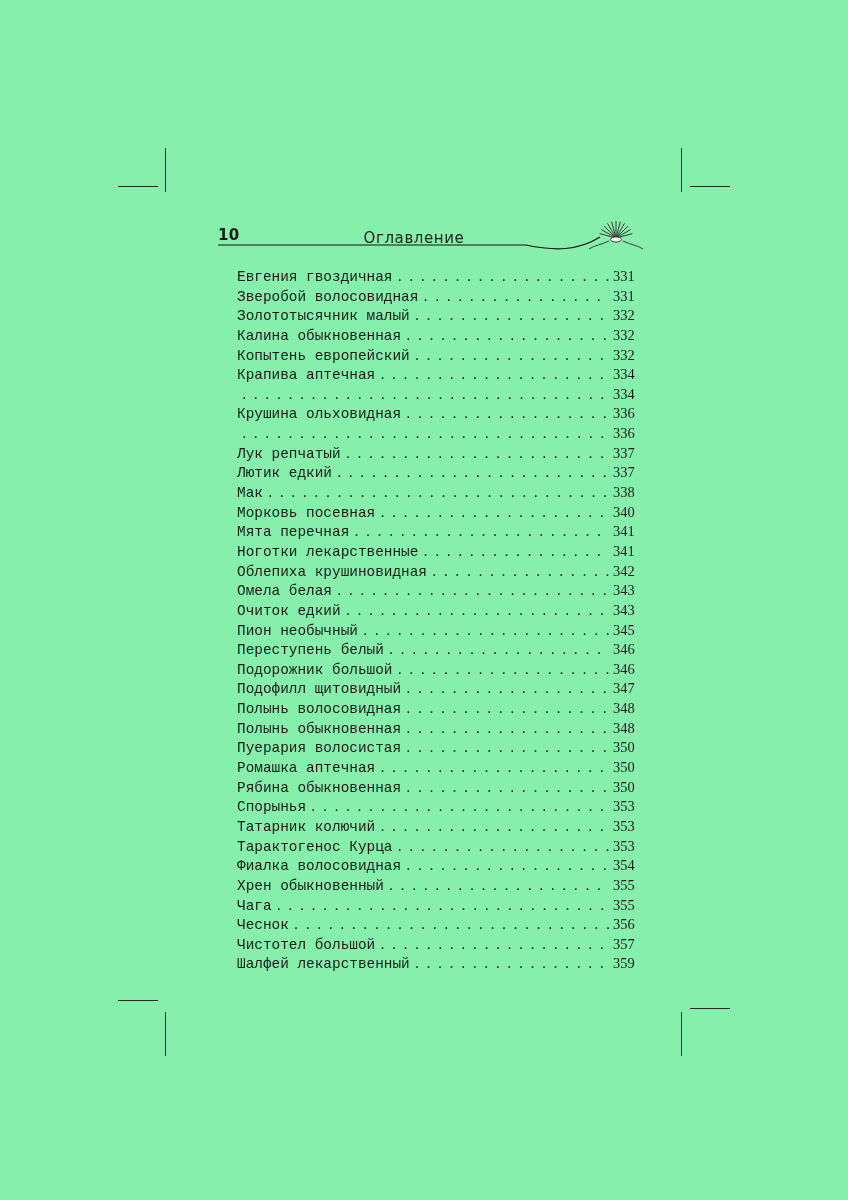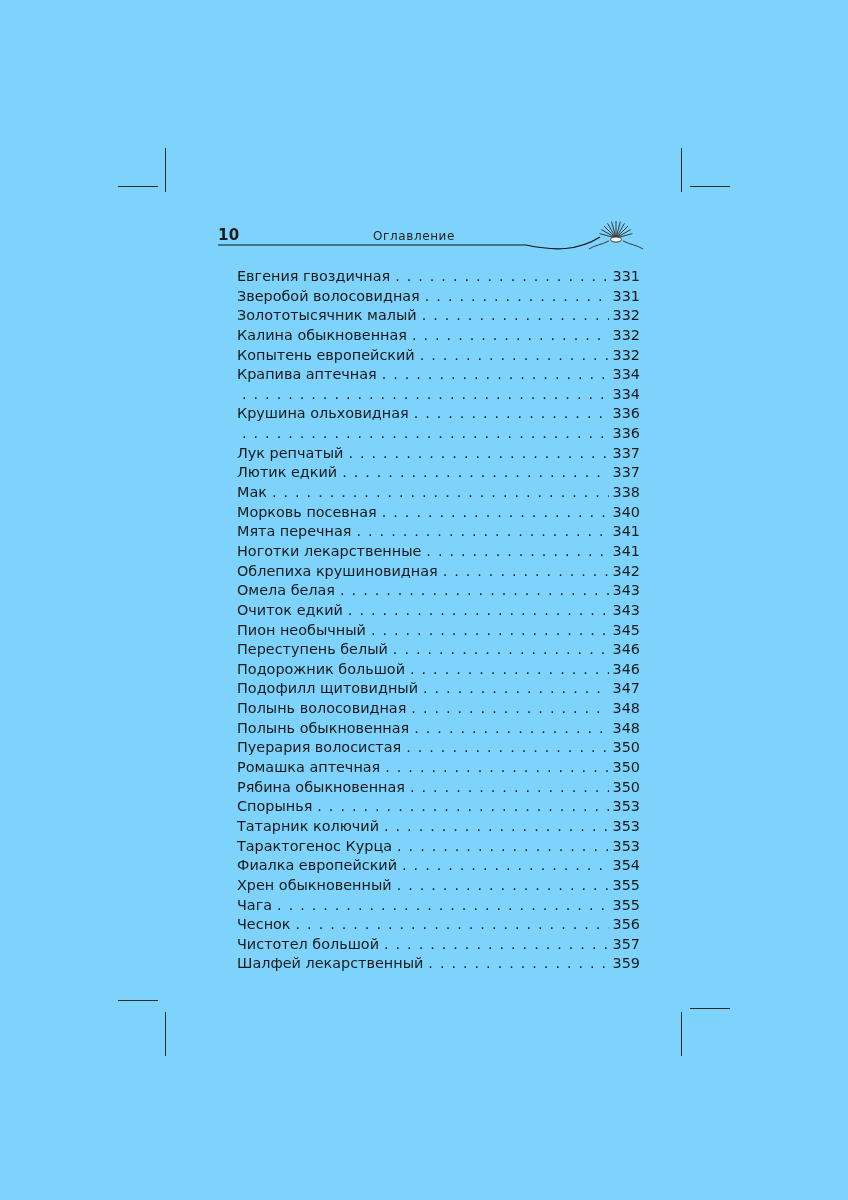--- a/index.html
+++ b/index.html
@@ -2,52 +2,52 @@
 <html><head>
 <meta charset="utf-8">
 <style>
   html,body{margin:0;padding:0;}
   body{
     width:848px;height:1200px;position:relative;overflow:hidden;
     background:#ffffff;
     font-family:"DejaVu Sans","Liberation Sans",sans-serif;
     color:#1a1a1a;
   }
-  .sheet{position:absolute;inset:0;background:#7dd3fc;}
+  .sheet{position:absolute;inset:0;background:#86efac;}
   
   .crop{position:absolute;background:#2a2a2a;}
   .crop.v{width:1px;height:44px;}
   .crop.h{height:1px;width:40px;}
   
   .page-num{
     position:absolute;left:218px;top:226px;
     font-size:15px;font-weight:bold;letter-spacing:.3px;
   }
   .header-title{
     position:absolute;left:218px;top:229px;width:392px;
-    text-align:center;font-size:12px;letter-spacing:.6px;color:#222;
+    text-align:center;font-size:15px;letter-spacing:.6px;color:#222;
   }
   .header-art{position:absolute;left:218px;top:204px;width:430px;height:52px;}
   
   .toc{
     position:absolute;left:237px;top:267px;width:403px;
   }
   .toc-row{
     display:flex;align-items:baseline;
     height:19.65px;font-size:14.4px;line-height:19.65px;
   }
-  .toc-title{white-space:nowrap;}
+  .toc-title{white-space:nowrap;font-family:Liberation Mono, monospace;}
   .toc-leader{
     flex:1;overflow:hidden;white-space:nowrap;
     margin:0 4px 0 5px;letter-spacing:1.2px;color:#1a1a1a;
   }
   .toc-leader::after{
     content:". . . . . . . . . . . . . . . . . . . . . . . . . . . . . . . . . . . . . . . . . . . . . . . . . . . . . . . . . . . .";
   }
-  .toc-page{text-align:center;min-width:27px;white-space:nowrap;}
+  .toc-page{text-align:left;min-width:27px;white-space:nowrap;font-family:Liberation Serif, serif;}
 </style>
 </head>
 <body>
 
 <div class="sheet">
 
   <div class="crop v" style="left:165px;top:148px;"></div>
   <div class="crop h" style="left:118px;top:186px;"></div>
   <div class="crop v" style="left:681px;top:148px;"></div>
   <div class="crop h" style="left:690px;top:186px;"></div>
@@ -227,21 +227,21 @@
         <span class="toc-title">Татарник колючий</span>
         <span class="toc-leader"></span>
         <span class="toc-page">353</span>
       </div>
       <div class="toc-row">
         <span class="toc-title">Тарактогенос Курца</span>
         <span class="toc-leader"></span>
         <span class="toc-page">353</span>
       </div>
       <div class="toc-row">
-        <span class="toc-title">Фиалка европейский</span>
+        <span class="toc-title">Фиалка волосовидная</span>
         <span class="toc-leader"></span>
         <span class="toc-page">354</span>
       </div>
       <div class="toc-row">
         <span class="toc-title">Хрен обыкновенный</span>
         <span class="toc-leader"></span>
         <span class="toc-page">355</span>
       </div>
       <div class="toc-row">
         <span class="toc-title">Чага</span>

